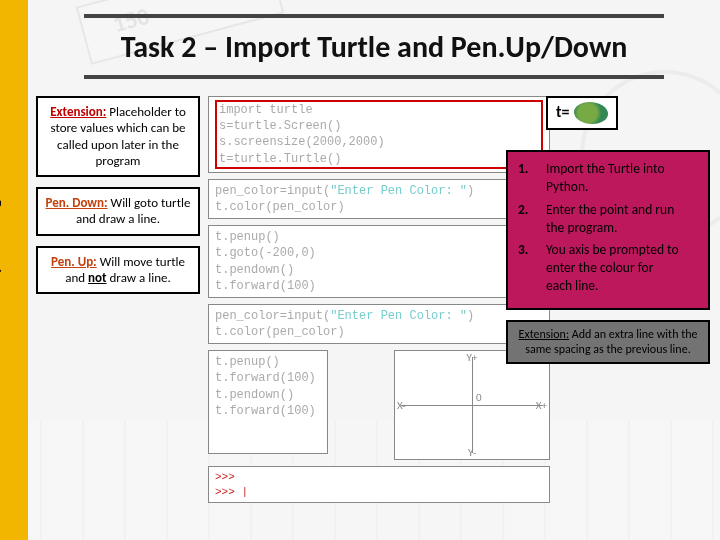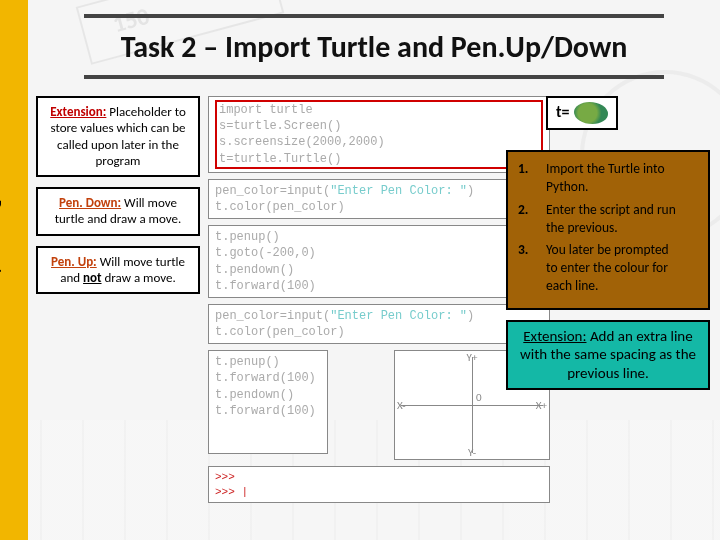--- a/index.html
+++ b/index.html
@@ -87,31 +87,31 @@
     padding:4px 8px; font-weight:bold; font-size:16px;
     margin-left:40px;
   }
   .t-badge .turtle {
     display:inline-block; width:34px; height:22px; vertical-align:middle;
     background:radial-gradient(circle at 40% 50%, #7a4 40%, #385 60%);
     border-radius:50% 60% 50% 60%;
     margin-left:4px; position:relative;
   }
   .steps {
-    border:2px solid #000; background:#a16207;
+    border:2px solid #000; background:#be185d;
     font-size:13.5px; padding:8px 27px 8px 10px;
     margin-top:20px; line-height:1.35;
   }
   .steps ol { list-style:none; counter-reset:step; padding-left:0; }
   .steps li { counter-increment:step; display:flex; margin-bottom:4px; }
   .steps li::before { content:counter(step)"."; width:28px; flex-shrink:0; font-weight:bold; }
   .steps .tail { margin-top:4px; }
   .ext-box {
-    border:2px solid #000; background:#14b8a6;
-    font-size:15px; text-align:center; padding:5px 8px;
+    border:2px solid #000; background:#737373;
+    font-size:12px; text-align:center; padding:5px 8px;
     margin-top:10px; line-height:1.25;
   }
   .ext-box .eu { color:#000; font-weight:normal; text-decoration:underline; }
 </style>
 </head>
 <body>
 
 <div class="bg-deco">
   <div class="bg-keys"></div>
   <div class="bg-ruler"></div>
@@ -130,25 +130,25 @@
 
 <div class="content">
 
   <div class="col-left">
     <div class="box">
       <span class="bred">Extension:</span>
       <span>Placeholder to store values which can be called upon later in the program</span>
     </div>
     <div class="box">
       <b><span class="bblue">Pen. Down:</span></b>
-      <span>Will move turtle and draw a move.</span>
+      <span>Will goto turtle and draw a line.</span>
     </div>
     <div class="box">
       <b><span class="bblue">Pen. Up:</span></b>
-      <span>Will move turtle and </span><b class="u">not</b><span> draw a move.</span>
+      <span>Will move turtle and </span><b class="u">not</b><span> draw a line.</span>
     </div>
   </div>
 
   <div class="col-mid">
     <div class="code-block">
       <span class="hl" style="white-space:pre;">import turtle
 s=turtle.Screen()
 s.screensize(2000,2000)
 t=turtle.Turtle()</span>
     </div>
@@ -184,24 +184,24 @@
   <div class="col-right">
     <div class="t-badge">
       <span>t=</span><span class="turtle"></span>
     </div>
     <div class="steps">
       <ol>
         <li>
             <span>Import the Turtle into Python.</span>
           </li>
         <li>
-            <span>Enter the script and run the previous.</span>
+            <span>Enter the point and run the program.</span>
           </li>
         <li>
-            <span>You later be prompted to enter the colour for each line.</span>
+            <span>You axis be prompted to enter the colour for each line.</span>
           </li>
       </ol>
     </div>
     <div class="ext-box">
       <span class="eu">Extension:</span><span> Add an extra line with the same spacing as the previous line.</span>
     </div>
   </div>
 
 </div>
 

